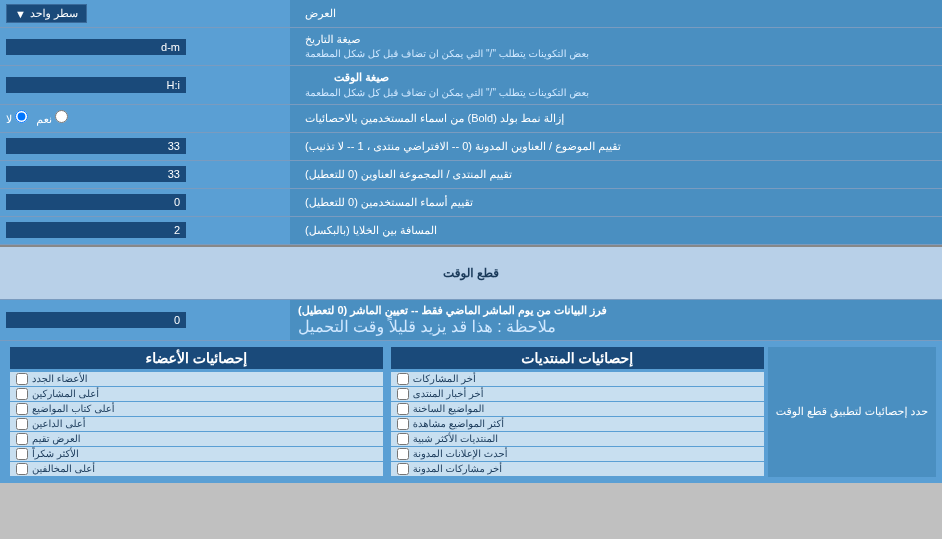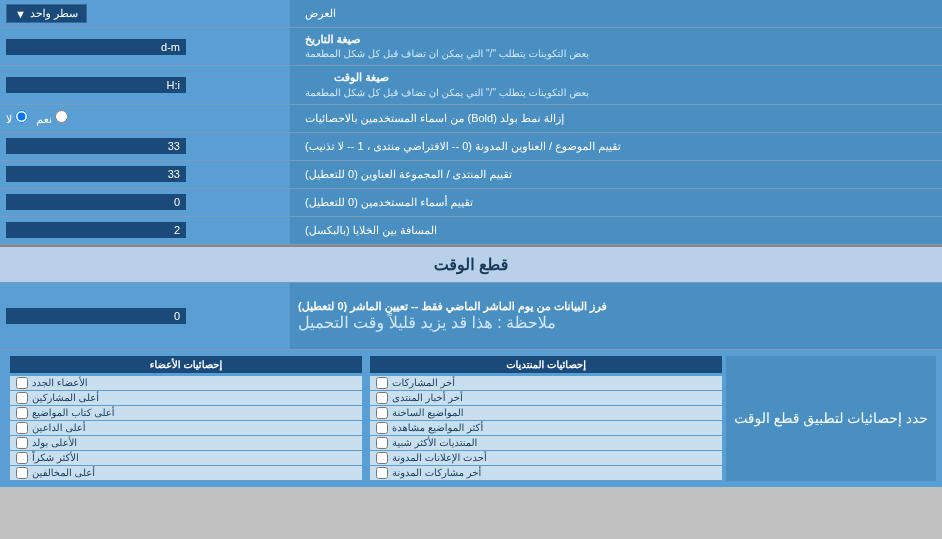--- a/index.html
+++ b/index.html
@@ -68,23 +68,23 @@
       display: flex;
       align-items: center;
       gap: 8px;
       color: #fff;
       font-size: 11px;
     }
     .section-header {
       background: #b8d0e8;
       color: #1a3a5a;
       text-align: center;
-      padding: 8px;
+      padding: 19px;
       font-weight: bold;
-      font-size: 16px;
+      font-size: 12px;
       border-bottom: 1px solid #7a9bbf;
       border-top: 2px solid #888;
     }
     .stats-section {
       background: #5a9fd4;
       padding: 6px;
     }
     .stats-row {
       display: flex;
       gap: 0;
@@ -92,58 +92,58 @@
     .stats-col {
       flex: 1;
       padding: 0 4px;
     }
     .stats-header {
       background: #1a4a7a;
       color: #fff;
       text-align: center;
       padding: 3px 6px;
       font-weight: bold;
-      font-size: 10px;
+      font-size: 14px;
       margin-bottom: 3px;
     }
     .stats-label-row {
       color: #1a3a5a;
       background: #c8dff0;
       padding: 1px 6px;
       font-size: 10px;
       margin-bottom: 1px;
       display: flex;
       align-items: center;
       justify-content: flex-end;
       gap: 4px;
     }
     .stats-section-label {
       background: #4a8fc1;
       color: #fff;
       padding: 4px 8px;
-      font-size: 14px;
+      font-size: 11px;
       display: flex;
       align-items: center;
       justify-content: flex-end;
       min-width: 160px;
     }
     .checkbox-input {
       width: 12px;
       height: 12px;
       accent-color: #1a4a7a;
     }
     .full-width-row {
       display: flex;
       border-bottom: 1px solid #7a9bbf;
     }
     .cutoff-label {
       flex: 1;
       background: #4a8fc1;
       color: #fff;
-      padding: 17px 8px;
+      padding: 4px 8px;
       font-size: 11px;
       text-align: right;
       display: flex;
       flex-direction: column;
       justify-content: center;
       align-items: flex-end;
     }
     .cutoff-input {
       width: 290px;
       background: #5a9fd4;
@@ -165,21 +165,21 @@
     <div class="row-input">
       <button class="dropdown-btn">
         <span>سطر واحد</span>
         <span>▼</span>
       </button>
     </div>
   </div>
 
   <div class="row">
     <div class="row-label two-line">
-      <span style="font-weight:bold;text-align:right;">صيغة التاريخ</span>
+      <span style="font-weight:normal;text-align:right;">صيغة التاريخ</span>
       <span style="font-size:10px;color:#d0e8ff;">بعض التكوينات يتطلب "/" التي يمكن ان تضاف قبل كل شكل المطعمة</span>
     </div>
     <div class="row-input">
       <input class="text-input" type="text" value="d-m" style="">
     </div>
   </div>
 
   <div class="row">
     <div class="row-label two-line">
       <span style="font-weight:bold;margin-left:29px;">صيغة الوقت</span>
@@ -313,21 +313,21 @@
         </div>
         <div class="stats-label-row">
           <span>أعلى كتاب المواضيع</span>
           <input type="checkbox" class="checkbox-input" style="">
         </div>
         <div class="stats-label-row">
           <span>أعلى الداعين</span>
           <input type="checkbox" class="checkbox-input" style="">
         </div>
         <div class="stats-label-row">
-          <span>الأعلى بولد</span>
+          <span>العرض تقيم</span>
           <input type="checkbox" class="checkbox-input" style="">
         </div>
         <div class="stats-label-row">
           <span>الأكثر شكراً</span>
           <input type="checkbox" class="checkbox-input" style="">
         </div>
         <div class="stats-label-row">
           <span>أعلى المخالفين</span>
           <input type="checkbox" class="checkbox-input" style="">
         </div>

